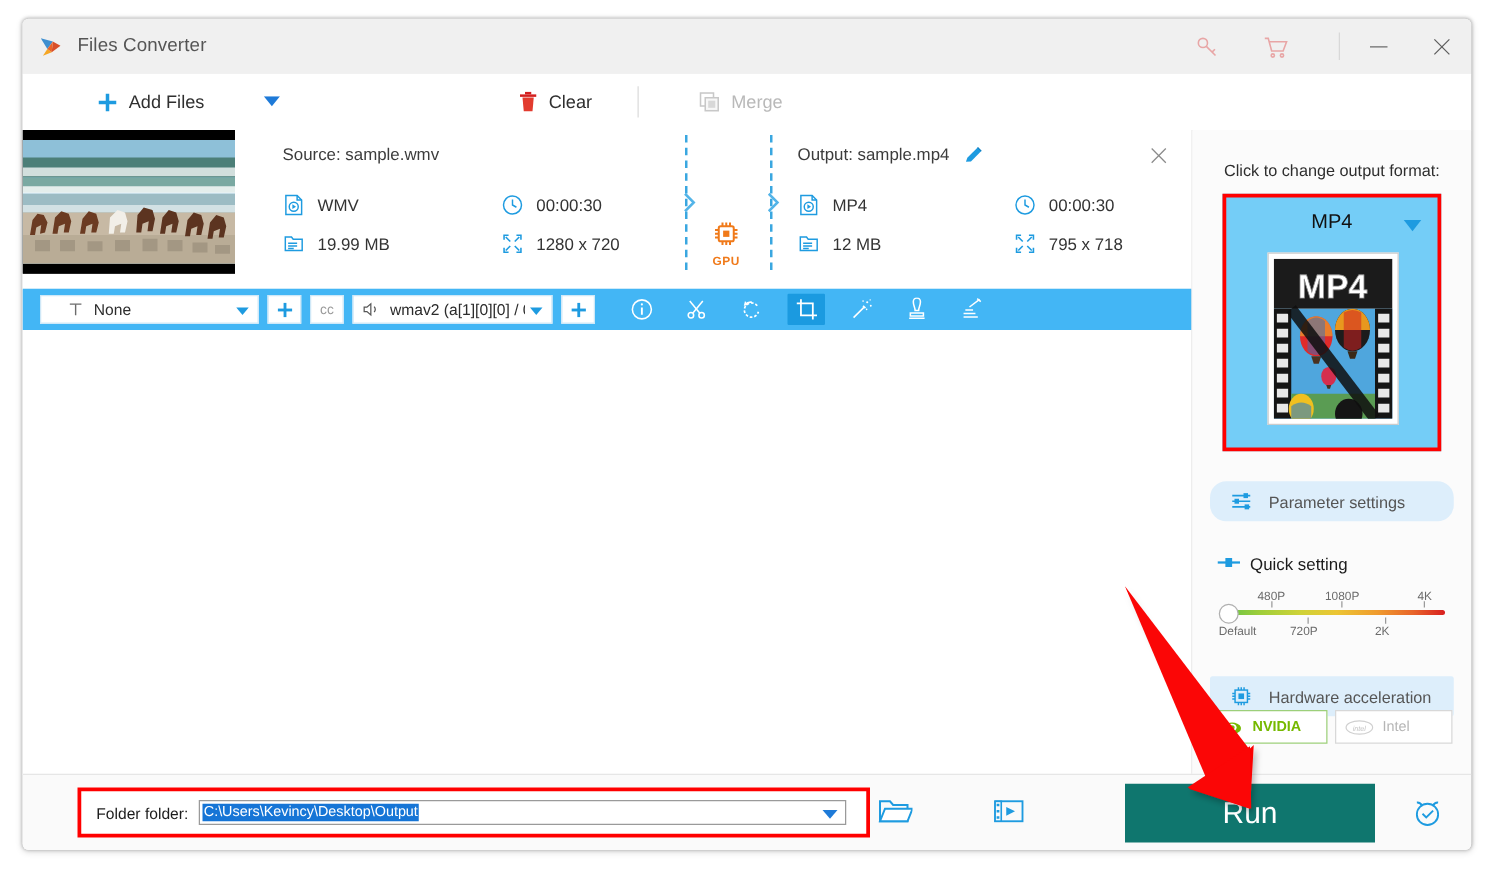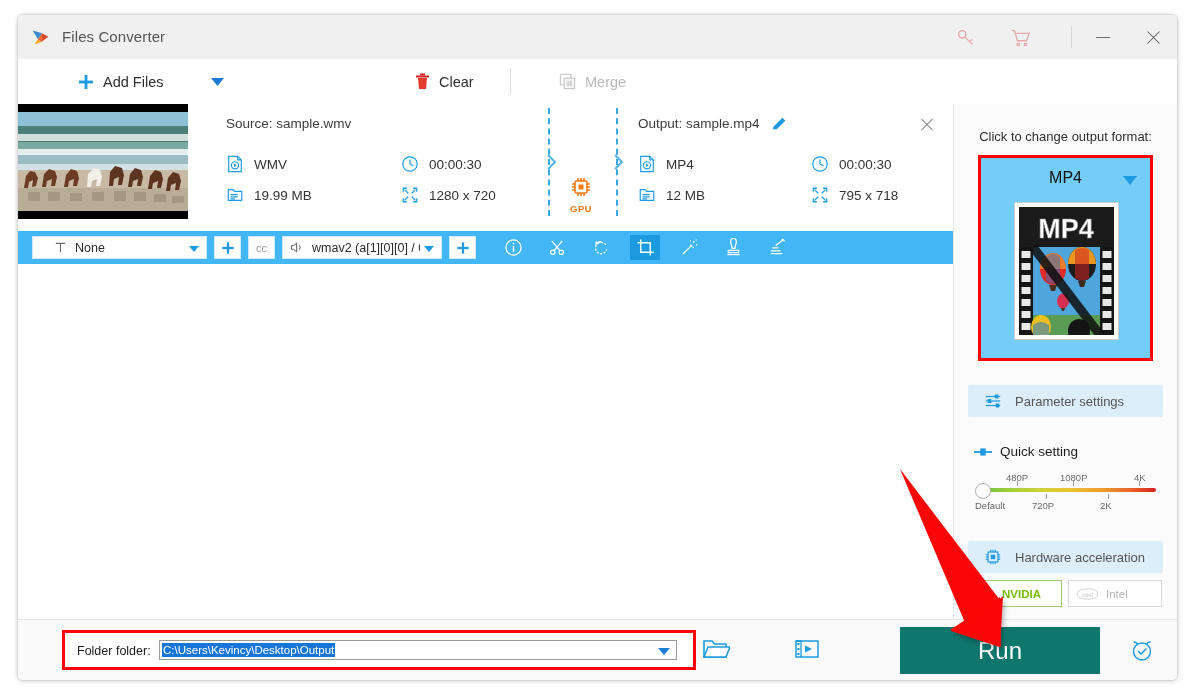--- a/index.html
+++ b/index.html
@@ -237,26 +237,26 @@
     overflow: hidden;
   }
 
   .sb-btn {
     position: absolute; left: 14px; width: 195px; height: 32px;
     background: #ddeefb; border-radius: 2px;
     display: flex; align-items: center;
     font-size: 13px; color: #555555; cursor: pointer;
   }
   .sb-btn .ic { margin-left: 16px; margin-right: 13px; display: flex; }
-  .sb-param { top: 281px; }
+  .sb-param { top: 281px; border-radius: 13px; }
   .sb-hw { top: 437px; }
 
   .quick {
     position: absolute; left: 20px; top: 340px;
-    display: flex; align-items: center;
+    display: flex; 
     font-size: 13.5px; color: #1c1c1c; cursor: pointer;
   }
   .quick .ic { margin-right: 8px; display: flex; }
 
   .slider-wrap { position: absolute; left: 22px; top: 368px; width: 180px; }
   .slider-top { position: relative; height: 14px; }
   .slider-bot { position: relative; height: 16px; margin-top: 3px; }
   .slk {
     position: absolute; font-size: 9.5px; color: #6b6b6b;
     white-space: nowrap;
@@ -272,21 +272,21 @@
   }
   .tick.low { top: 6px; }
   .knob {
     position: absolute; left: -6px; top: -5px;
     width: 14px; height: 14px; border-radius: 50%;
     background: #ffffff; border: 1px solid #b0b0b0;
     cursor: pointer;
   }
 
   .hwrow {
-    position: absolute; left: 14px; top: 476px;
+    position: absolute; left: 14px; top: 464px;
     display: flex; gap: 6px;
   }
   .hwchip {
     width: 94px; height: 27px;
     display: flex; align-items: center;
     border: 1px solid #d8d8d8; background: #ffffff;
     font-size: 11.5px; cursor: pointer; box-sizing: border-box;
   }
   .hwchip.on { border-color: #9dcf7a; }
   .hwchip .ic { margin-left: 7px; margin-right: 7px; display: flex; }

